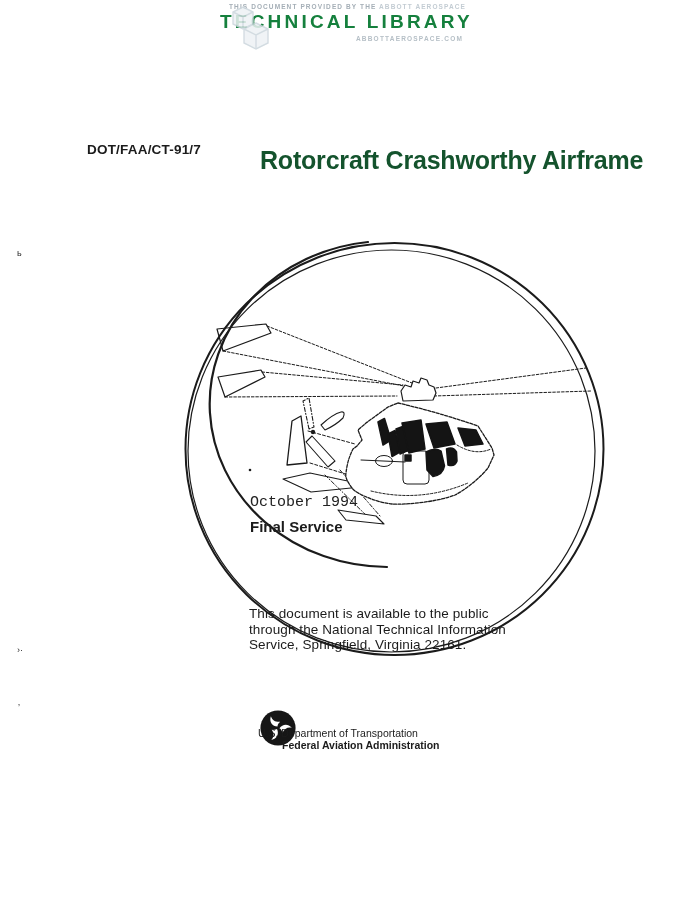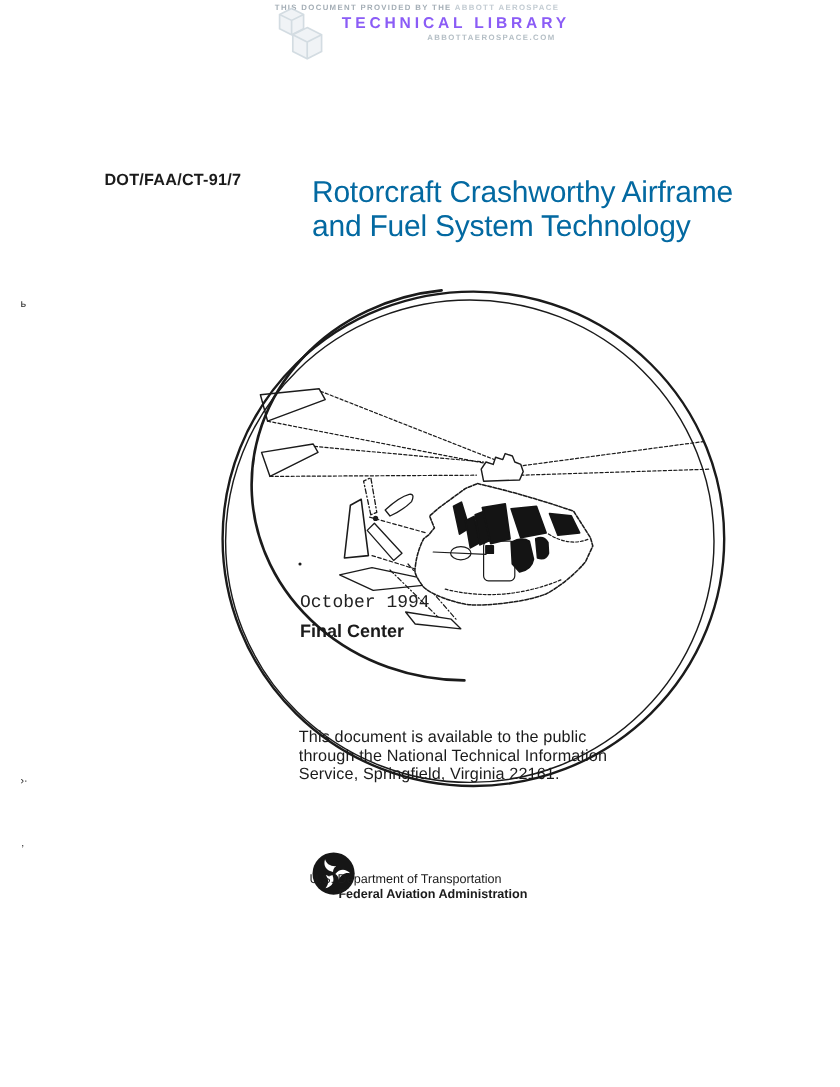--- a/index.html
+++ b/index.html
@@ -7,32 +7,32 @@
     position:relative;width:700px;height:906px;background:#fff;
     font-family:"Liberation Sans",sans-serif;color:#1b1b1b;overflow:hidden;
     margin:0 auto;
   }
   
   .banner{position:absolute;left:220px;top:3px;width:255px;}
   .banner .cube-logo{position:absolute;left:2px;top:2px;opacity:.85;}
   .banner-line1{font-size:6.5px;letter-spacing:1.1px;color:#a4aeb6;white-space:nowrap;
     text-align:center;font-weight:bold;}
   .banner-line1 .brand{color:#c3ccd3;}
-  .banner-line2{font-size:13px;letter-spacing:3.2px;color:#8b5cf6;white-space:nowrap;
-    text-align:right;margin-top:1px;font-weight:bold;}
+  .banner-line2{font-size:19px;letter-spacing:3.2px;color:#15803d;white-space:nowrap;
+    text-align:left;margin-top:1px;font-weight:bold;}
   .banner-line3{font-size:6.5px;letter-spacing:1.2px;color:#b5bfc6;white-space:nowrap;
     text-align:right;padding-right:12px;margin-top:2px;font-weight:bold;}
   
   .report-number{position:absolute;left:62px;top:142px;font-size:13.5px;font-weight:bold;
     letter-spacing:.2px;padding-left:25px;}
   .org-block{position:absolute;left:62px;top:170px;font-size:10.5px;line-height:11.5px;}
   .org-block .org-name{font-weight:bold;}
   
   .title{position:absolute;left:260px;top:146px;width:410px;font-size:25px;line-height:29px;
-    font-weight:normal;letter-spacing:-0.2px;color:#0369a1;}
+    font-weight:bold;letter-spacing:-0.2px;color:#14532d;}
   
   .emblem{position:absolute;left:175px;top:233px;width:440px;height:435px;z-index:2;
     pointer-events:none;}
   
   .date-text{position:absolute;left:250px;top:494px;font-family:"Liberation Mono",monospace;
     font-size:15px;color:#222;z-index:1;}
   .report-type{position:absolute;left:250px;top:518px;font-size:15px;font-weight:bold;z-index:1;}
   .availability{position:absolute;left:249px;top:606px;font-size:13.5px;line-height:15.5px;
     z-index:1;letter-spacing:.1px;}
   
@@ -61,21 +61,20 @@
       <span class="brand">ABBOTT AEROSPACE</span>
     </div>
     <div class="banner-line2">TECHNICAL LIBRARY</div>
     <div class="banner-line3">ABBOTTAEROSPACE.COM</div>
   </div>
 
   <div class="report-number">DOT/FAA/CT-91/7</div>
 
   <div class="title">
     <div>Rotorcraft Crashworthy Airframe</div>
-    <div>and Fuel System Technology</div>
   </div>
 
   <svg class="emblem" viewBox="0 0 440 435">
     <g stroke="#1b1b1b" fill="none" stroke-linejoin="round" stroke-linecap="round">
 
       <ellipse cx="219.5" cy="216" rx="209" ry="206" stroke-width="2"></ellipse>
       <ellipse cx="216.5" cy="218" rx="203.5" ry="201" stroke-width="1.2"></ellipse>
 
       <path d="M 193 9 A 178 163 0 0 0 212 334" stroke-width="2.2"></path>
 
@@ -129,21 +128,21 @@
       <path d="M 251 191 L 272 189 L 280 211 L 259 215 Z"></path>
       <path d="M 283 195 L 301 197 L 308 211 L 290 213 Z"></path>
       <path d="M 251 219 Q 260 214 266 218 L 269.5 233 Q 268 242 258 243.5 L 252 237 Z"></path>
       <path d="M 271.5 216 Q 278 213 281.5 219 L 282 228 Q 280 234 273 232 Z"></path>
       <rect x="230" y="222" width="6" height="6"></rect>
     </g>
     <circle cx="75" cy="237" r="1.3" fill="#1b1b1b"></circle>
   </svg>
 
   <div class="date-text">October 1994</div>
-  <div class="report-type">Final Center</div>
+  <div class="report-type">Final Service</div>
 
   <div class="availability">
     <div>This document is available to the public</div>
     <div>through the National Technical Information</div>
     <div>Service, Springfield, Virginia 22161.</div>
   </div>
 
   <svg class="dot-logo" viewBox="0 0 40 40">
     <circle cx="20" cy="20" r="18.5" fill="#161616"></circle>
     <g fill="#ffffff">

